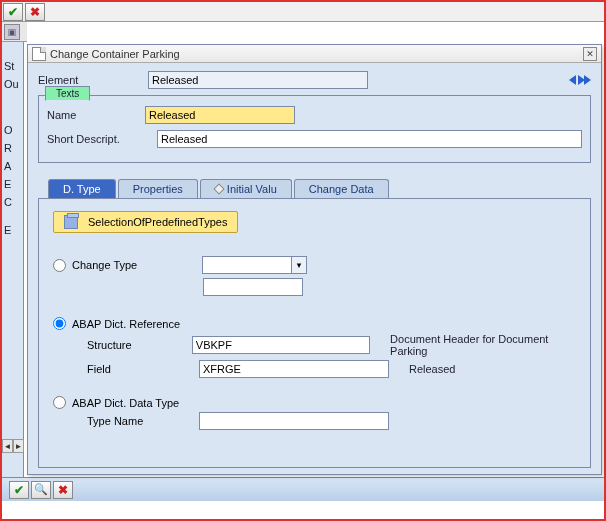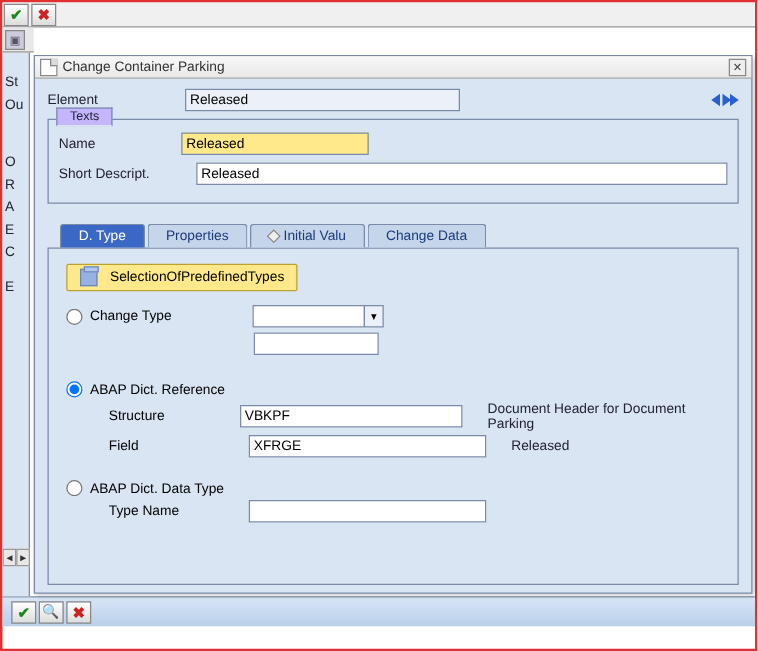--- a/index.html
+++ b/index.html
@@ -24,31 +24,31 @@
   .field-row { display: flex; align-items: center; margin-bottom: 6px; }
   .field-label { width: 110px; color: #223; }
   .field-input { flex: 0 0 220px; height: 18px; border: 1px solid #7a8aa8; background: #fff; padding: 1px 3px; }
   .field-input.readonly { background: #ecf1f9; }
   .nav-icons { margin-left: auto; display:flex; gap:2px; }
   .nav-tri { width:0;height:0;border-top:5px solid transparent;border-bottom:5px solid transparent; }
   .nav-left { border-right:7px solid #2a5fcf; }
   .nav-right { border-left:7px solid #2a5fcf; }
   
   .texts-group { margin-top: 6px; border: 1px solid #7a8aa8; background: #d9e5f2; position: relative; padding: 10px 8px 8px; }
-  .texts-tab { position: absolute; top: -10px; left: 6px; border: 1px solid #7a8aa8; border-bottom: 1px solid #d9e5f2; background: #c4b5fd; padding: 1px 10px; font-size:10px; color:#223;}
+  .texts-tab { position: absolute; top: -10px; left: 6px; border: 1px solid #7a8aa8; border-bottom: 1px solid #d9e5f2; background: #86efac; padding: 1px 10px; font-size:10px; color:#223;}
   .input-full { flex: 1; height: 18px; border: 1px solid #7a8aa8; background: #fff; padding: 1px 3px; }
   .input-hl { background: #ffe98a; }
   
   .tab-strip { display: flex; margin-top: 16px; margin-left: 10px; }
   .tab { padding: 3px 14px; background: #c5d6ea; border: 1px solid #7a8aa8; border-bottom: none; margin-right: 2px; color: #1a3a7a; cursor:pointer; border-radius: 3px 3px 0 0; display:flex;align-items:center;gap:4px;}
   .tab.active { background: #3a68c4; color: #fff; }
   .tab .diamond { width:8px;height:8px;background:#eee;border:1px solid #888;transform:rotate(45deg);}
   .tab-content { border: 1px solid #7a8aa8; background: #d9e5f2; padding: 12px 14px; min-height: 270px; }
   
-  .sel-btn { display: inline-flex; align-items:center; padding: 3px 10px; background: #ffe98a; border: 1px solid #c0a030; border-radius: 2px; cursor:pointer; margin-bottom: 8px; }
+  .sel-btn { display: inline-flex; align-items:center; padding: 3px 10px; background: #ffe98a; border: 1px solid #c0a030; border-radius: 2px; cursor:pointer; margin-bottom: 20px; }
   .sel-btn .cube { width:14px;height:14px;border:1px solid #6c86b8;background:#96b2e2;margin-right:10px;position:relative;}
   .sel-btn .cube::after{content:"";position:absolute;left:2px;top:-3px;width:10px;height:3px;background:#b0c8f0;border:1px solid #6c86b8;}
   
   .radio-row { display: flex; align-items: center; margin: 3px 0; }
   .radio-row input[type=radio] { margin: 0 6px 0 0; }
   .radio-label { width: 130px; }
   .radio-row .mini-input { width: 90px; height: 18px; border: 1px solid #7a8aa8; background: #fff; padding:1px 3px; margin-left: 0; }
   .f4-btn { width:16px;height:18px;border:1px solid #7a8aa8;background:#ecf1f9;display:flex;align-items:center;justify-content:center;font-size:9px;cursor:pointer;margin-left:-1px;}
   .sub-row { display:flex;align-items:center;margin:3px 0 3px 18px;}
   .sub-label { width: 112px; margin-left: 16px; }

